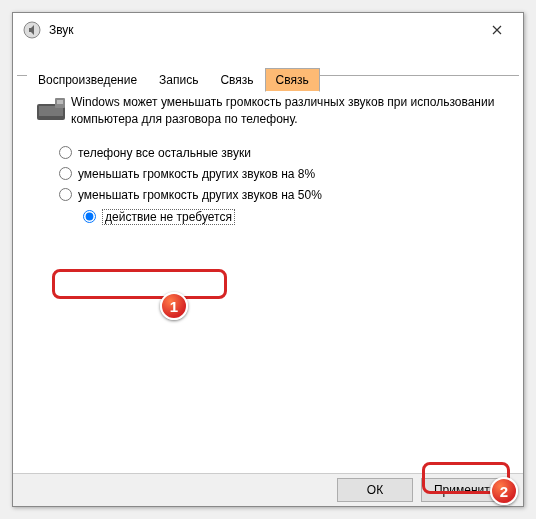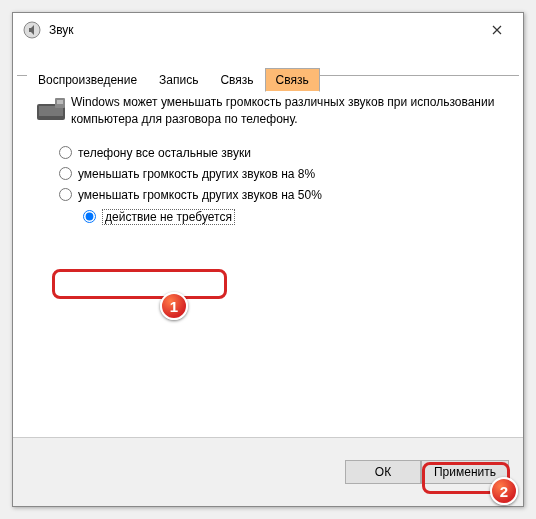--- a/index.html
+++ b/index.html
@@ -115,23 +115,24 @@
     box-shadow: 0 1px 3px rgba(0,0,0,0.5);
     color: #fff;
     font-weight: bold;
     font-size: 15px;
     display: flex; align-items: center; justify-content: center;
   }
   .badge-1 { left: 148px; top: 280px; }
   .badge-2 { right: 6px; bottom: 2px; }
   .footer {
     border-top: 1px solid #ccc;
-    padding: 22px 14px;
+    padding: 4px 14px;
     display: flex;
     justify-content: flex-end;
+    gap: 8px;
     background: #f0f0f0;
   }
   .btn {
     min-width: 76px;
     height: 24px;
     padding: 0 12px;
     font-size: 12px;
     background: #e1e1e1;
     border: 1px solid #adadad;
     cursor: pointer;

